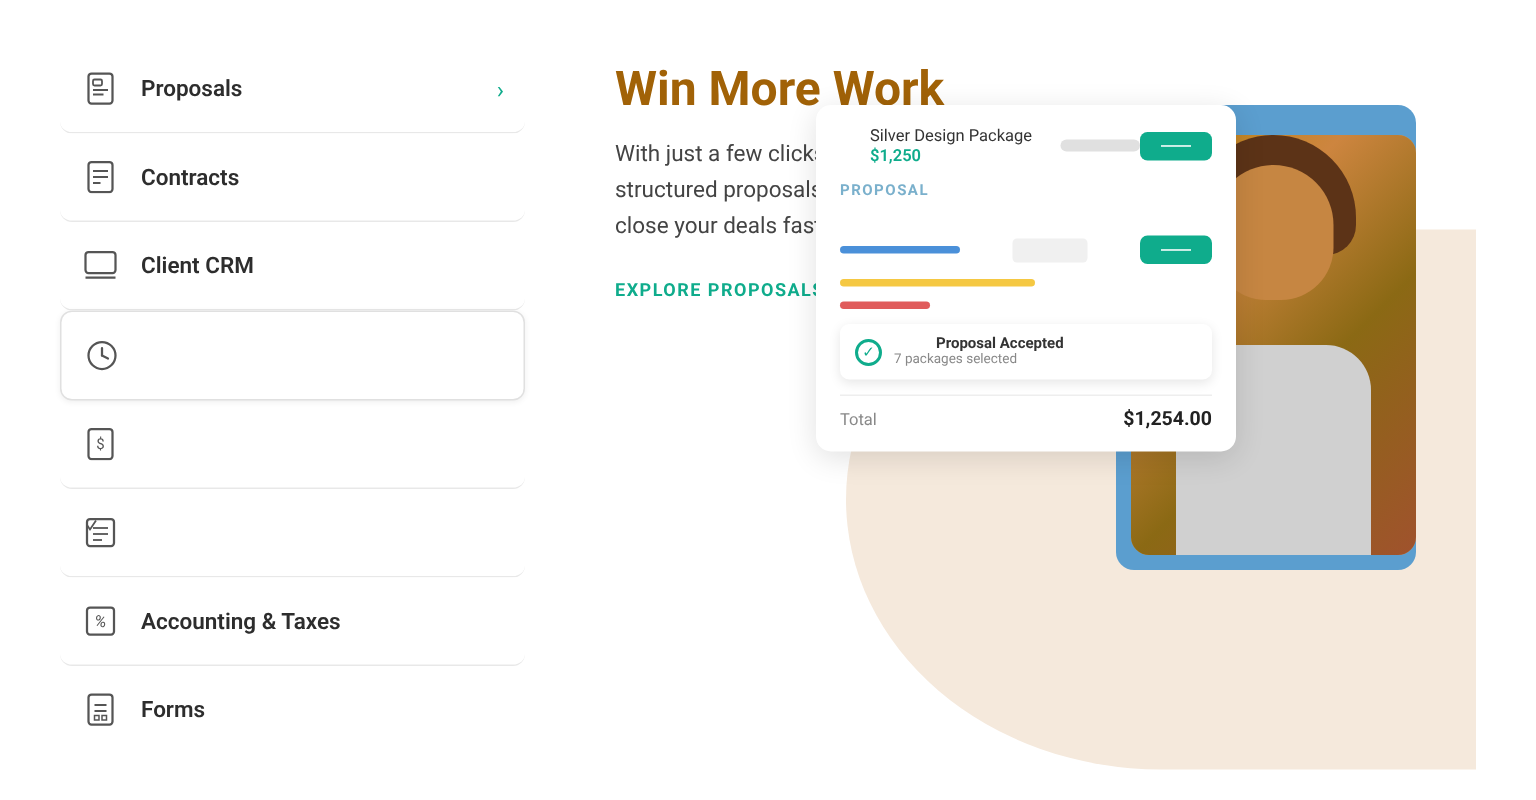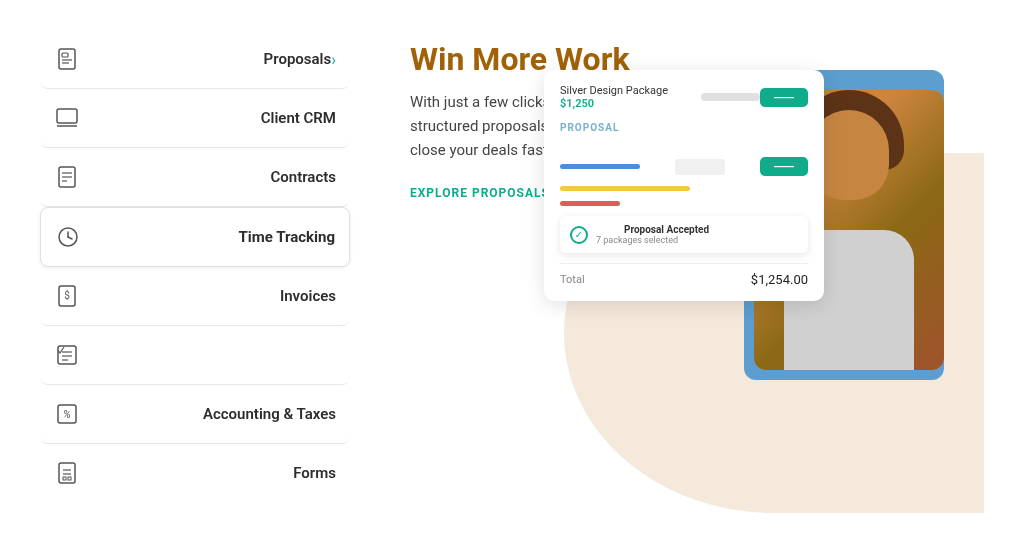--- a/index.html
+++ b/index.html
@@ -29,21 +29,20 @@
     }
 
     .nav-item {
       display: flex;
       align-items: center;
       padding: 16px 14px;
       border-radius: 8px;
       cursor: pointer;
       border-bottom: 1px solid #e8e8e8;
       position: relative;
-      text-align: right;
     }
 
     .nav-item:last-child {
       border-bottom: none;
     }
 
     .nav-item.active {
       background: #fff;
       border: 1px solid #e0e0e0;
       border-radius: 8px;
@@ -151,20 +150,21 @@
     .proposal-header-row {
       display: flex;
       align-items: center;
       justify-content: space-between;
       margin-bottom: 12px;
     }
 
     .proposal-package-text {
       font-size: 11px;
       color: #333;
+      margin-left: 20px;
     }
 
     .proposal-price {
       color: #0fac8c;
       font-weight: 600;
     }
 
     .proposal-divider-bar {
       width: 60px;
       height: 8px;
@@ -255,21 +255,21 @@
       text-align: center;
     }
 
     .total-label {
       font-size: 11px;
       color: #888;
     }
 
     .total-amount {
       font-size: 13px;
-      font-weight: 400;
+      font-weight: 700;
       color: #222;
     }
 
     
     .person-photo {
       position: absolute;
       right: 10px;
       top: 50px;
       width: 190px;
       height: 280px;
@@ -346,59 +346,57 @@
           <line x1="5" y1="12" x2="15" y2="12" stroke="#555" stroke-width="1.2"></line>
           <line x1="5" y1="15" x2="12" y2="15" stroke="#555" stroke-width="1.2"></line>
         </svg>
       </span>
       <span class="nav-label">Proposals</span>
       <span class="nav-arrow">›</span>
     </div>
 
     <div class="nav-item">
       <span class="nav-icon">
-        <svg width="22" height="20" viewBox="0 0 22 20" fill="none">
-          <rect x="1" y="1" width="20" height="14" rx="2" stroke="#555" stroke-width="1.5"></rect>
-          <line x1="1" y1="18" x2="21" y2="18" stroke="#555" stroke-width="1.5"></line>
-        </svg>
-      </span>
-      <span class="nav-label">Client CRM</span>
-    </div>
-
-    <div class="nav-item">
-      <span class="nav-icon">
         <svg width="20" height="22" viewBox="0 0 20 22" fill="none">
           <rect x="2" y="1" width="16" height="20" rx="2" stroke="#555" stroke-width="1.5"></rect>
           <line x1="5" y1="7" x2="15" y2="7" stroke="#555" stroke-width="1.2"></line>
           <line x1="5" y1="11" x2="15" y2="11" stroke="#555" stroke-width="1.2"></line>
           <line x1="5" y1="15" x2="10" y2="15" stroke="#555" stroke-width="1.2"></line>
         </svg>
       </span>
       <span class="nav-label">Contracts</span>
     </div>
 
+    <div class="nav-item">
+      <span class="nav-icon">
+        <svg width="22" height="20" viewBox="0 0 22 20" fill="none">
+          <rect x="1" y="1" width="20" height="14" rx="2" stroke="#555" stroke-width="1.5"></rect>
+          <line x1="1" y1="18" x2="21" y2="18" stroke="#555" stroke-width="1.5"></line>
+        </svg>
+      </span>
+      <span class="nav-label">Client CRM</span>
+    </div>
+
     <div class="nav-item active">
       <span class="nav-icon">
         <svg width="22" height="22" viewBox="0 0 22 22" fill="none">
           <circle cx="11" cy="11" r="9" stroke="#555" stroke-width="1.5"></circle>
           <line x1="11" y1="6" x2="11" y2="11" stroke="#555" stroke-width="1.5" stroke-linecap="round"></line>
           <line x1="11" y1="11" x2="15" y2="13" stroke="#555" stroke-width="1.5" stroke-linecap="round"></line>
         </svg>
       </span>
-      <span class="nav-label">Time Tracking</span>
     </div>
 
     <div class="nav-item">
       <span class="nav-icon">
         <svg width="20" height="22" viewBox="0 0 20 22" fill="none">
           <rect x="2" y="1" width="16" height="20" rx="2" stroke="#555" stroke-width="1.5"></rect>
           <text x="10" y="14" text-anchor="middle" font-size="10" fill="#555">$</text>
         </svg>
       </span>
-      <span class="nav-label">Invoices</span>
     </div>
 
     <div class="nav-item">
       <span class="nav-icon">
         <svg width="22" height="22" viewBox="0 0 22 22" fill="none">
           <rect x="2" y="2" width="18" height="18" rx="2" stroke="#555" stroke-width="1.5"></rect>
           <line x1="6" y1="8" x2="16" y2="8" stroke="#555" stroke-width="1.2"></line>
           <line x1="6" y1="12" x2="16" y2="12" stroke="#555" stroke-width="1.2"></line>
           <line x1="6" y1="16" x2="12" y2="16" stroke="#555" stroke-width="1.2"></line>
           <polyline points="2,6 4,9 8,3" stroke="#555" stroke-width="1.2" fill="none"></polyline>

